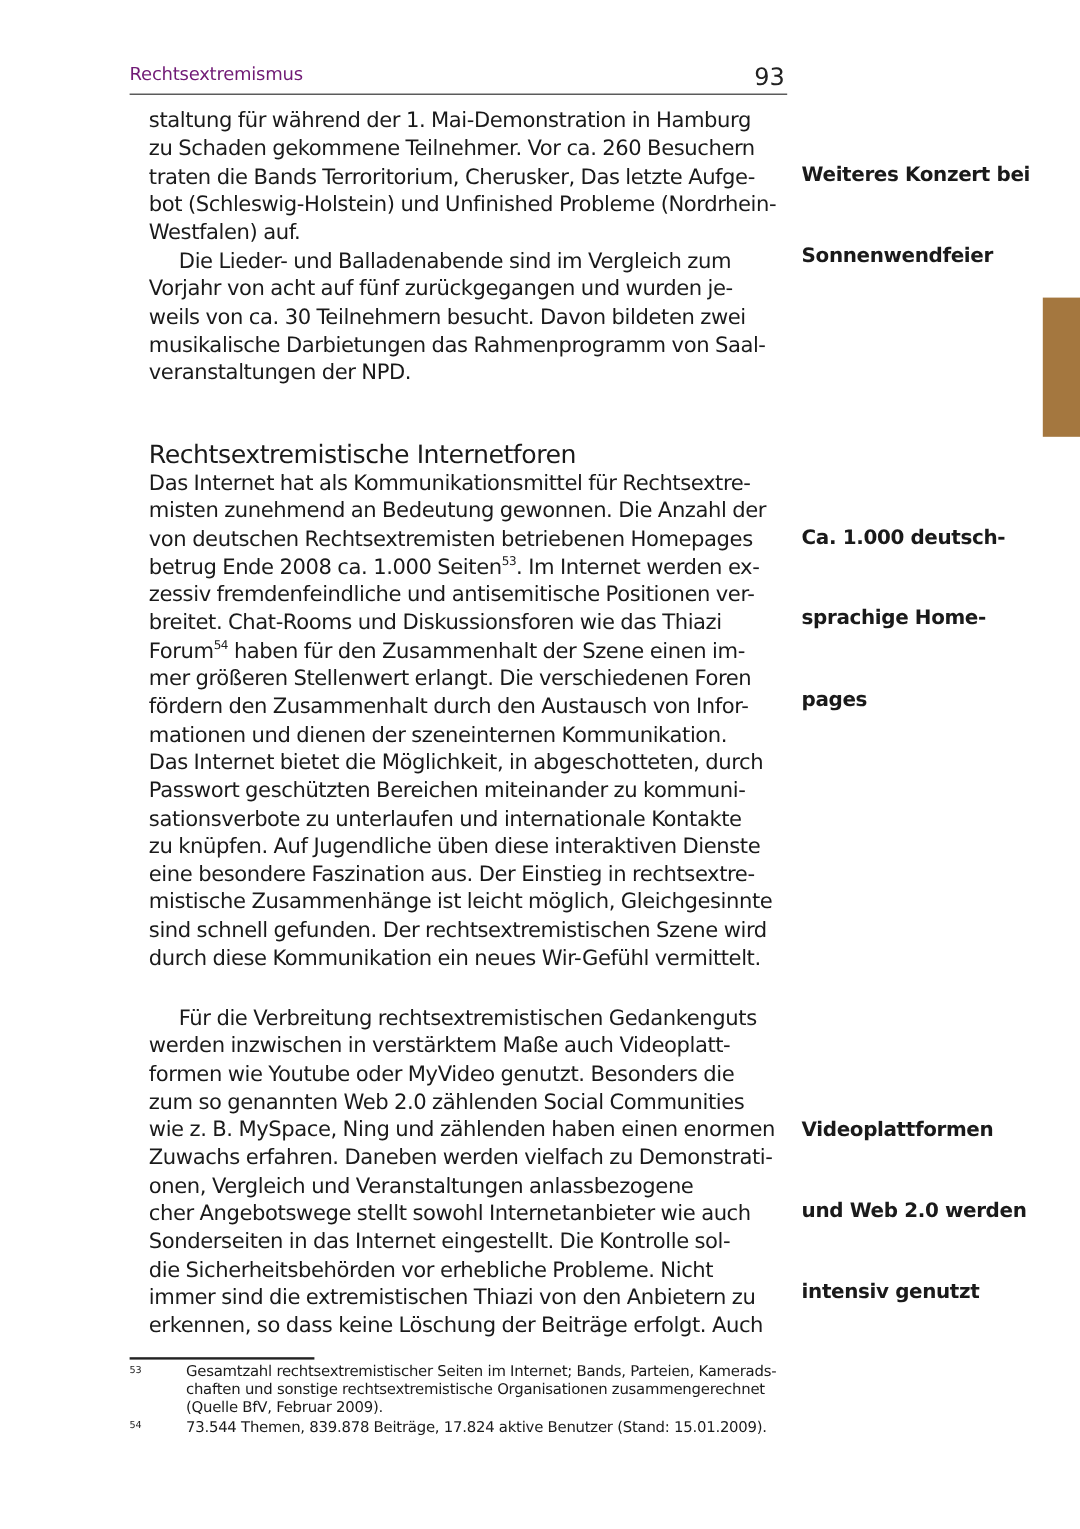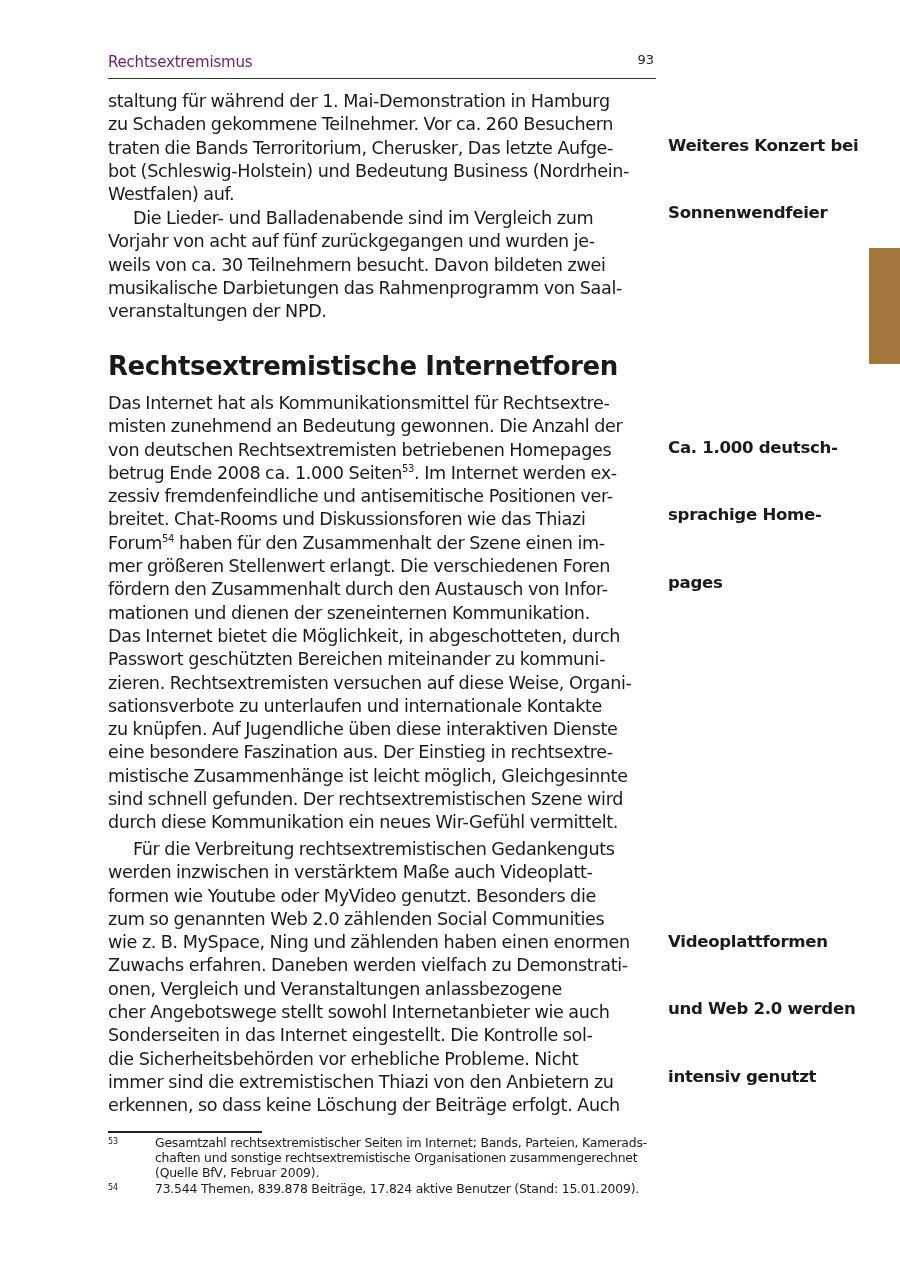--- a/index.html
+++ b/index.html
@@ -5,31 +5,31 @@
   html, body { margin: 0; padding: 0; }
   body {
     width: 900px; height: 1274px; background: #ffffff; position: relative; overflow: hidden;
     font-family: "DejaVu Sans", "Liberation Sans", sans-serif; color: #1a1a1a;
   }
   .header {
     position: absolute; left: 108px; top: 52px; width: 548px; height: 26px;
     border-bottom: 1px solid #333;
   }
   .header .running-title { position: absolute; left: 0; top: 1px; font-size: 15px; color: #701a75; letter-spacing: -0.2px; }
-  .header .page-num { position: absolute; right: 2px; top: 0px; font-size: 13px; color: #222; }
+  .header .page-num { position: absolute; right: 2px; top: 0px; font-size: 20px; color: #222; }
 
   .thumb-tab { position: absolute; left: 869px; top: 248px; width: 31px; height: 116px; background: #a4773f; }
 
-  .main { position: absolute; left: 108px; top: 88px; width: 548px; }
+  .main { position: absolute; left: 124px; top: 88px; width: 548px; }
   .para { margin: 0; font-size: 17.6px; line-height: 23.3px; letter-spacing: -0.35px; word-spacing: -0.4px; }
   .para .line { display: block; white-space: nowrap; }
   .indent { padding-left: 25px; }
   .sup { font-size: 10px; vertical-align: 7px; line-height: 0; }
 
-  .heading { font-weight: bold; font-size: 26px; letter-spacing: -0.4px; margin: 0; position: absolute; left: 108px; top: 351px; white-space: nowrap; }
+  .heading { font-weight: normal; font-size: 21px; letter-spacing: -0.4px; margin: 16px; position: absolute; left: 108px; top: 351px; white-space: nowrap; }
 
   .side { position: absolute; left: 668px; width: 200px; font-weight: bold; font-size: 16.6px; line-height: 23.3px; letter-spacing: -0.3px; }
   .side .line { display: block; white-space: nowrap; margin-top: 44px; }
 
   .fn-rule { position: absolute; left: 108px; top: 1131px; width: 154px; height: 2px; background: #222; }
   .footnotes { position: absolute; left: 108px; top: 1135px; width: 548px; font-size: 12.4px; line-height: 15.2px; letter-spacing: -0.2px; }
   .fn { position: relative; padding-left: 19px; }
   .fn .num { position: absolute; left: 0; top: -1px; font-size: 8px; }
   .fn .line { display: block; white-space: nowrap; margin-left: 28px; }
 </style>
@@ -41,21 +41,21 @@
   <span class="page-num">93</span>
 </div>
 
 <div class="thumb-tab"></div>
 
 <div class="main" style="top:90px;">
   <p class="para">
     <span class="line">staltung für während der 1. Mai-Demonstration in Hamburg</span>
     <span class="line">zu Schaden gekommene Teilnehmer. Vor ca. 260 Besuchern</span>
     <span class="line">traten die Bands Terroritorium, Cherusker, Das letzte Aufge-</span>
-    <span class="line">bot (Schleswig-Holstein) und Bedeutung Business (Nordrhein-</span>
+    <span class="line">bot (Schleswig-Holstein) und Unfinished Probleme (Nordrhein-</span>
     <span class="line">Westfalen) auf.</span>
   </p>
 </div>
 
 <div class="main" style="top:207px;">
   <p class="para">
     <span class="line indent">Die Lieder- und Balladenabende sind im Vergleich zum</span>
     <span class="line">Vorjahr von acht auf fünf zurückgegangen und wurden je-</span>
     <span class="line">weils von ca. 30 Teilnehmern besucht. Davon bildeten zwei</span>
     <span class="line">musikalische Darbietungen das Rahmenprogramm von Saal-</span>
@@ -72,21 +72,20 @@
     <span class="line">von deutschen Rechtsextremisten betriebenen Homepages</span>
     <span class="line"><span>betrug Ende 2008 ca. 1.000 Seiten</span><span class="sup">53</span><span>. Im Internet werden ex-</span></span>
     <span class="line">zessiv fremdenfeindliche und antisemitische Positionen ver-</span>
     <span class="line">breitet. Chat-Rooms und Diskussionsforen wie das Thiazi</span>
     <span class="line"><span>Forum</span><span class="sup">54</span><span> haben für den Zusammenhalt der Szene einen im-</span></span>
     <span class="line">mer größeren Stellenwert erlangt. Die verschiedenen Foren</span>
     <span class="line">fördern den Zusammenhalt durch den Austausch von Infor-</span>
     <span class="line">mationen und dienen der szeneinternen Kommunikation.</span>
     <span class="line">Das Internet bietet die Möglichkeit, in abgeschotteten, durch</span>
     <span class="line">Passwort geschützten Bereichen miteinander zu kommuni-</span>
-    <span class="line">zieren. Rechtsextremisten versuchen auf diese Weise, Organi-</span>
     <span class="line">sationsverbote zu unterlaufen und internationale Kontakte</span>
     <span class="line">zu knüpfen. Auf Jugendliche üben diese interaktiven Dienste</span>
     <span class="line">eine besondere Faszination aus. Der Einstieg in rechtsextre-</span>
     <span class="line">mistische Zusammenhänge ist leicht möglich, Gleichgesinnte</span>
     <span class="line">sind schnell gefunden. Der rechtsextremistischen Szene wird</span>
     <span class="line">durch diese Kommunikation ein neues Wir-Gefühl vermittelt.</span>
   </p>
 </div>
 
 <div class="main" style="top:838px;">

